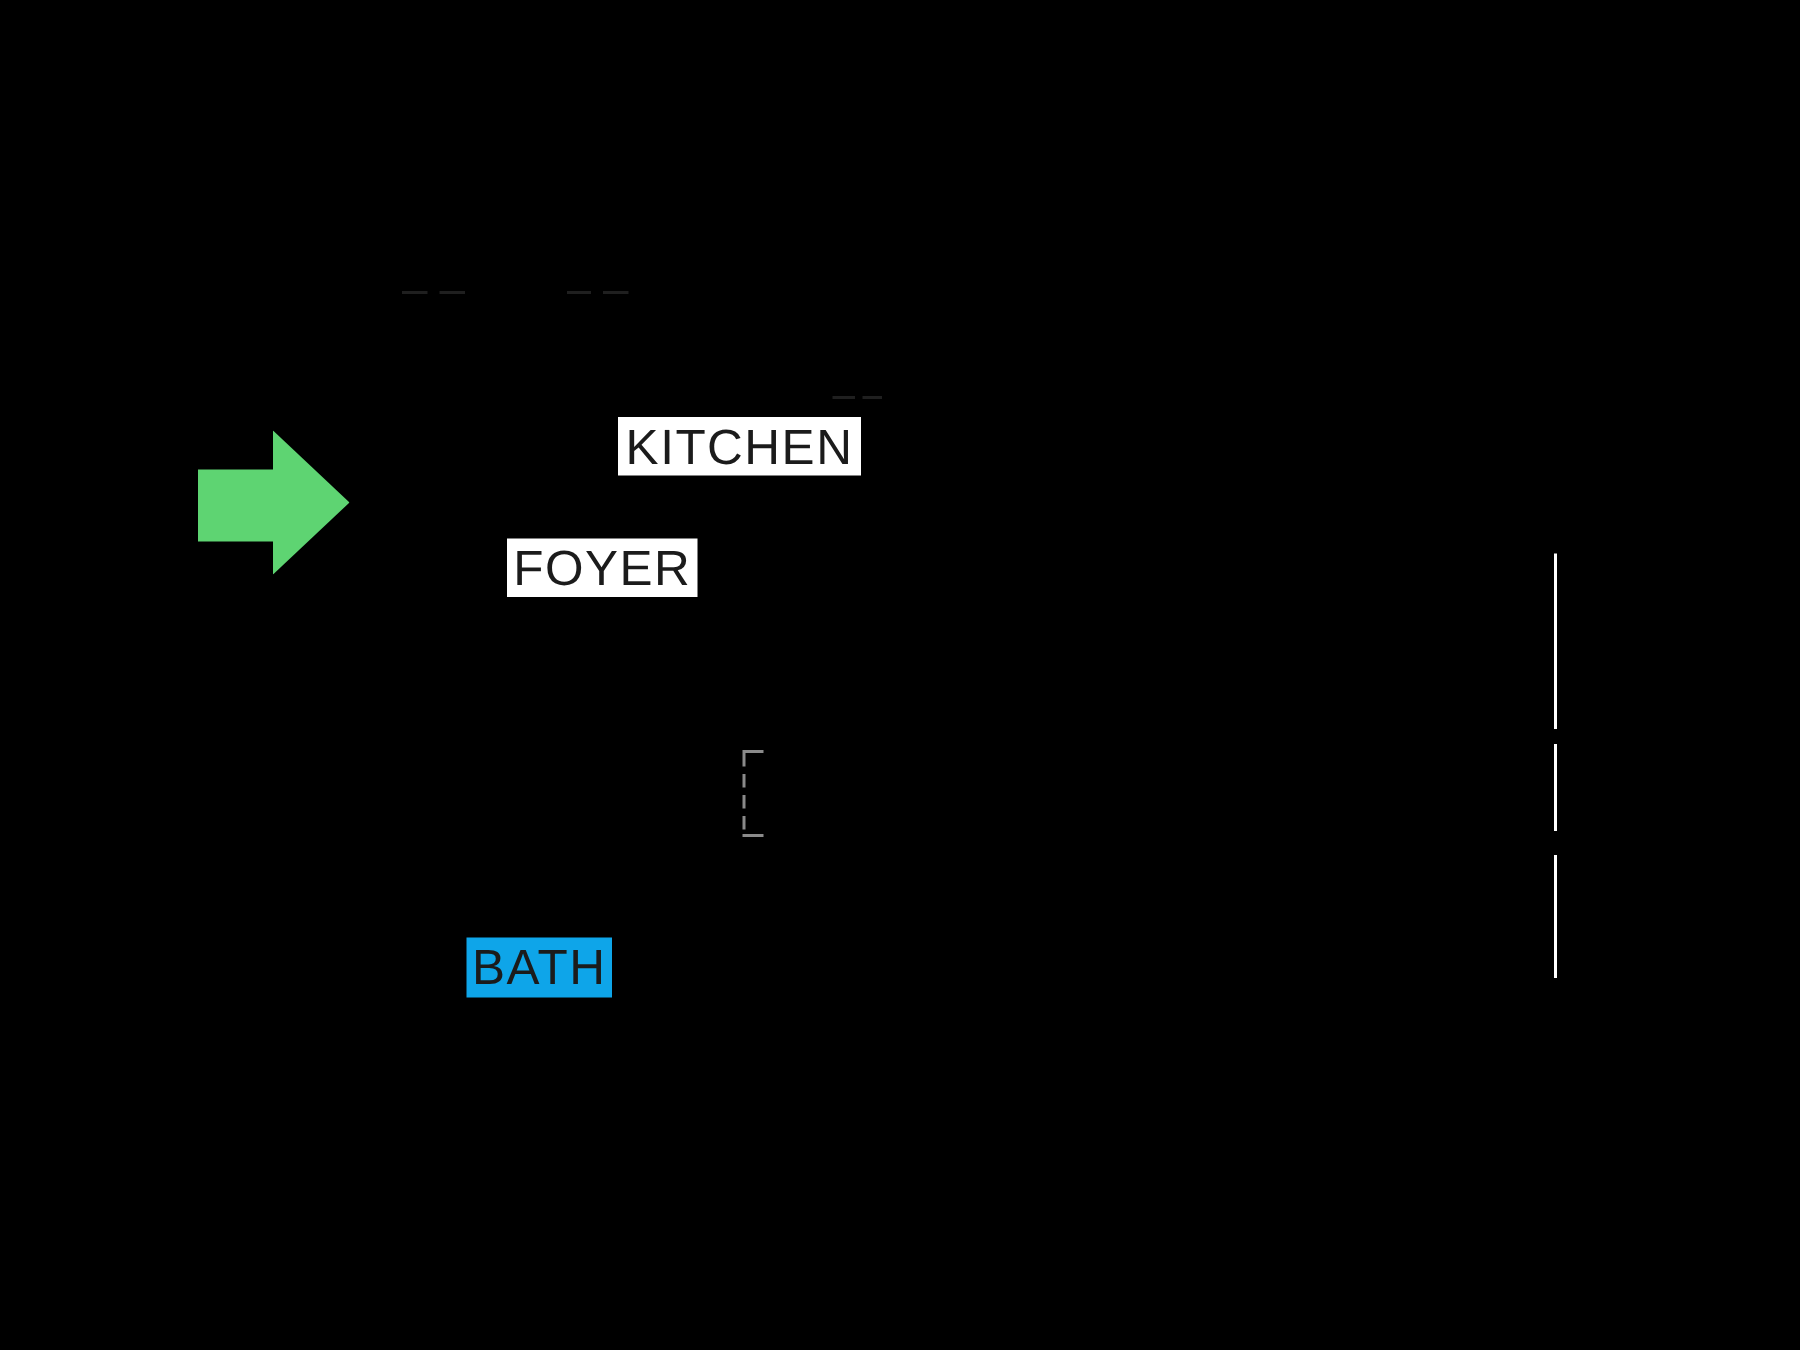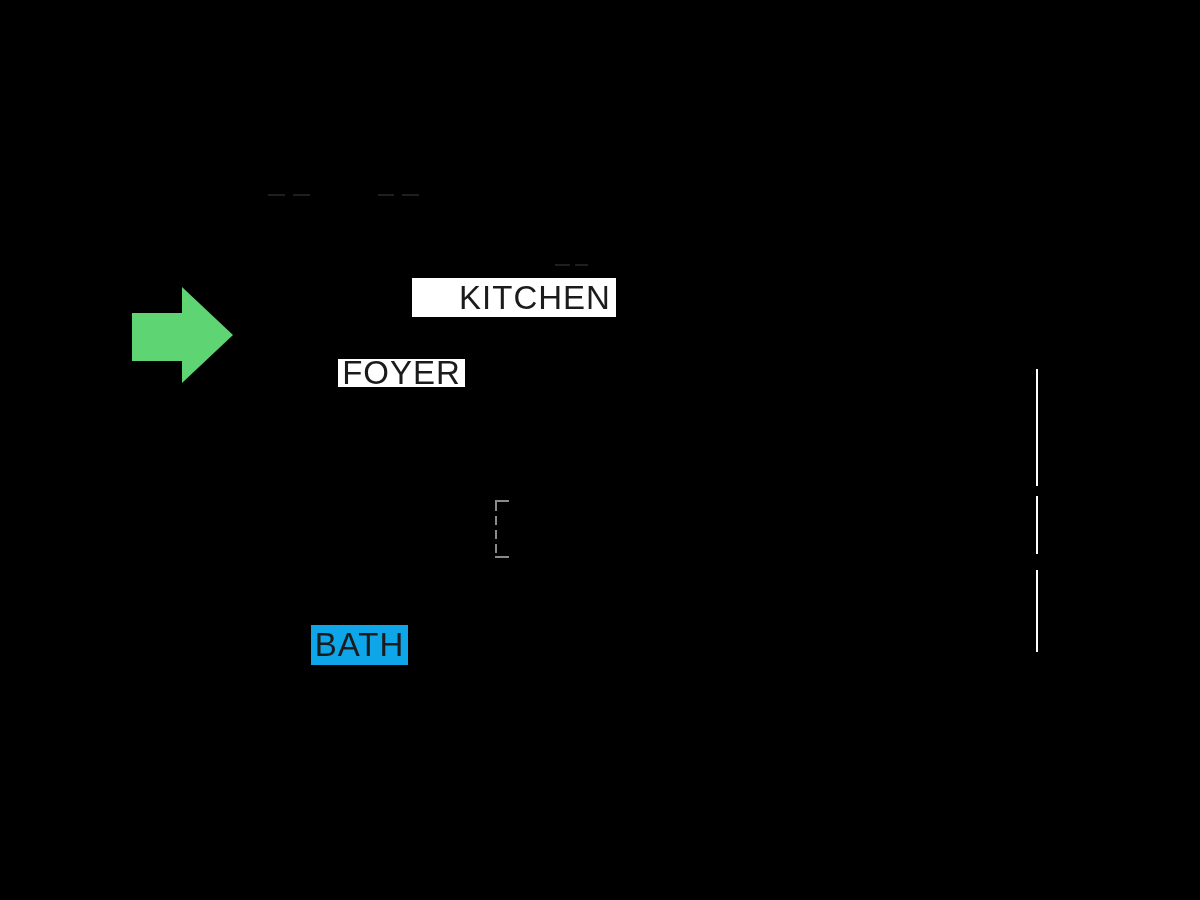--- a/index.html
+++ b/index.html
@@ -14,21 +14,21 @@
     position: absolute;
     display: flex;
     align-items: center;
     justify-content: center;
     font-weight: 300;
     font-size: 33px;
     letter-spacing: 1px;
     white-space: nowrap;
   }
   #label-kitchen { left: 412px; top: 278px; width: 162px; height: 39px; }
-  #label-foyer   { left: 338px; top: 359px; width: 127px; height: 28px; }
+  #label-foyer   { left: 338px; top: 359px; width: 127px; height: 39px; }
   #label-bath    { left: 311px; top: 625px; width:  97px; height: 40px; }
 
   .faint-dash { position: absolute; height: 2px; }
   #fd1 { left: 268px; top: 194px; width: 17px; }
   #fd2 { left: 293px; top: 194px; width: 17px; }
   #fd3 { left: 378px; top: 194px; width: 16px; }
   #fd4 { left: 402px; top: 194px; width: 17px; }
   #fd5 { left: 555px; top: 264px; width: 15px; }
   #fd6 { left: 575px; top: 264px; width: 13px; }
 
@@ -49,21 +49,21 @@
     <polygon points="0,26 50,26 50,0 101,48 50,96 50,74 0,74" fill="#5ed472"></polygon>
   </svg>
 
   <div id="fd1" class="faint-dash" style="background: rgb(31, 31, 31);"></div>
   <div id="fd2" class="faint-dash" style="background: rgb(31, 31, 31);"></div>
   <div id="fd3" class="faint-dash" style="background: rgb(31, 31, 31);"></div>
   <div id="fd4" class="faint-dash" style="background: rgb(31, 31, 31);"></div>
   <div id="fd5" class="faint-dash" style="background: rgb(31, 31, 31);"></div>
   <div id="fd6" class="faint-dash" style="background: rgb(31, 31, 31);"></div>
 
-  <div id="label-kitchen" class="room-label" style="background: rgb(255, 255, 255); color: rgb(27, 27, 27); padding-left: 42px;">KITCHEN</div>
+  <div id="label-kitchen" class="room-label" style="background: rgb(255, 255, 255); color: rgb(27, 27, 27);">KITCHEN</div>
 
   <div id="label-foyer" class="room-label" style="background: rgb(255, 255, 255); color: rgb(27, 27, 27);">FOYER</div>
 
   <div id="label-bath" class="room-label" style="background: #0ea5e9; color: rgb(27, 27, 27);">BATH</div>
 
   <svg id="door-opening" width="16" height="59" viewBox="0 0 16 59">
     <line x1="2" y1="2" x2="2" y2="57" stroke-width="2" stroke-dasharray="9 5" stroke="#8a8a8a"></line>
     <line x1="1" y1="1" x2="15" y2="1" stroke-width="2" stroke="#8a8a8a"></line>
     <line x1="1" y1="57" x2="15" y2="57" stroke-width="2" stroke="#8a8a8a"></line>
   </svg>

